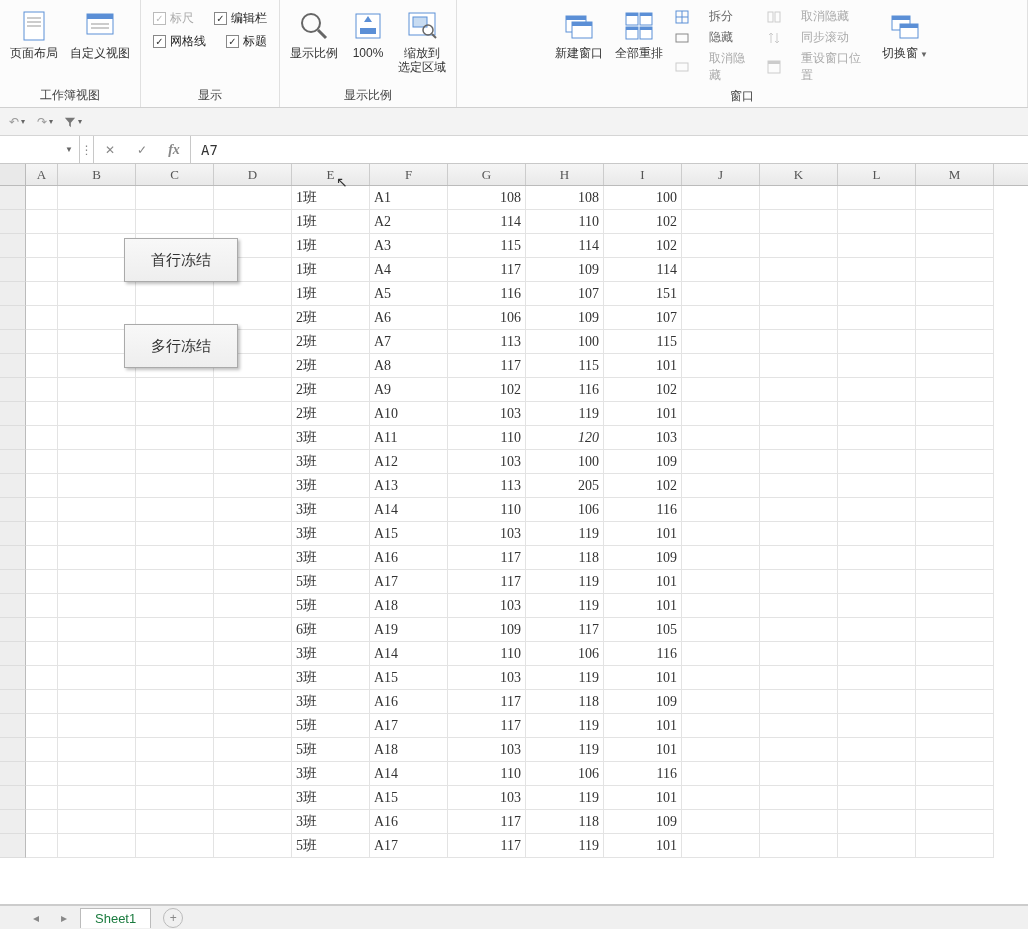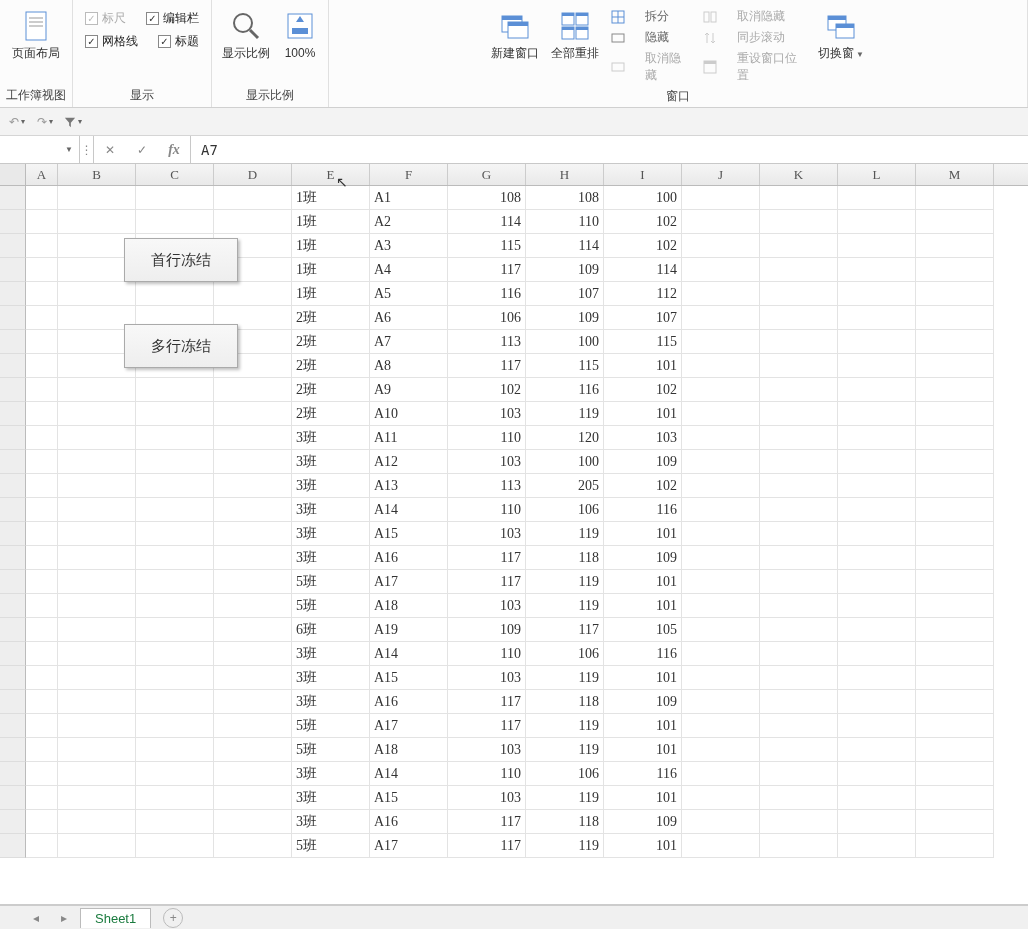--- a/index.html
+++ b/index.html
@@ -68,20 +68,31 @@
       <div class="rb-btn">
         <span class="rb-icon">
             <svg viewBox="0 0 32 32">
               <rect x="6" y="2" width="20" height="28" fill="#fff" stroke="#5b8fd6"></rect>
               <line x1="9" y1="8" x2="23" y2="8" stroke="#999"></line>
               <line x1="9" y1="12" x2="23" y2="12" stroke="#999"></line>
               <line x1="9" y1="16" x2="23" y2="16" stroke="#999"></line>
             </svg>
           </span>
         <span class="lbl">页面布局</span>
+      </div>
+      <div class="rb-btn" style="width:68px">
+        <span class="rb-icon">
+            <svg viewBox="0 0 32 32">
+              <rect x="3" y="4" width="26" height="20" fill="#fff" stroke="#5b8fd6"></rect>
+              <rect x="3" y="4" width="26" height="5" fill="#5b8fd6"></rect>
+              <line x1="7" y1="14" x2="25" y2="14" stroke="#999"></line>
+              <line x1="7" y1="18" x2="25" y2="18" stroke="#999"></line>
+            </svg>
+          </span>
+        <span class="lbl">自定义视图</span>
       </div>
     </div>
     <div class="ribbon-group-label">工作簿视图</div>
   </div>
 
   <div class="ribbon-group">
     <div class="ribbon-group-content">
       <div class="checks">
         <div class="check-row">
           <label class="check disabled">
@@ -121,20 +132,32 @@
       </div>
       <div class="rb-btn" style="width:44px">
         <span class="rb-icon">
             <svg viewBox="0 0 32 32">
               <rect x="4" y="4" width="24" height="24" fill="#fff" stroke="#5b8fd6"></rect>
               <rect x="8" y="18" width="16" height="6" fill="#5b8fd6"></rect>
               <polygon points="16,6 20,12 12,12" fill="#5b8fd6"></polygon>
             </svg>
           </span>
         <span class="lbl">100%</span>
+      </div>
+      <div class="rb-btn">
+        <span class="rb-icon">
+            <svg viewBox="0 0 32 32">
+              <rect x="3" y="3" width="26" height="22" fill="#fff" stroke="#5b8fd6"></rect>
+              <rect x="7" y="7" width="14" height="10" fill="#c8dcf2" stroke="#5b8fd6"></rect>
+              <circle cx="22" cy="20" r="5" fill="none" stroke="#666" stroke-width="1.5"></circle>
+              <line x1="26" y1="24" x2="30" y2="28" stroke="#666" stroke-width="2"></line>
+            </svg>
+          </span>
+        <span class="lbl">缩放到
+选定区域</span>
       </div>
     </div>
     <div class="ribbon-group-label">显示比例</div>
   </div>
 
   <div class="ribbon-group" style="flex:1">
     <div class="ribbon-group-content">
       <div class="rb-btn">
         <span class="rb-icon">
             <svg viewBox="0 0 32 32">
@@ -346,21 +369,21 @@
       <div class="row">
         <div class="rh"></div>
         <div class="cell" style="width: 32px;"></div>
         <div class="cell" style="width: 78px;"></div>
         <div class="cell" style="width: 78px;"></div>
         <div class="cell" style="width: 78px;"></div>
         <div class="cell" style="width: 78px;">1班</div>
         <div class="cell" style="width: 78px;">A5</div>
         <div class="cell num" style="width: 78px;">116</div>
         <div class="cell num" style="width: 78px;">107</div>
-        <div class="cell num" style="width: 78px;">112</div>
+        <div class="cell num" style="width: 78px;">151</div>
         <div class="cell" style="width: 78px;"></div>
         <div class="cell" style="width: 78px;"></div>
         <div class="cell" style="width: 78px;"></div>
         <div class="cell" style="width: 78px;"></div>
       </div>
       <div class="row">
         <div class="rh"></div>
         <div class="cell" style="width: 32px;"></div>
         <div class="cell" style="width: 78px;"></div>
         <div class="cell" style="width: 78px;"></div>
@@ -441,21 +464,21 @@
       </div>
       <div class="row">
         <div class="rh"></div>
         <div class="cell" style="width: 32px;"></div>
         <div class="cell" style="width: 78px;"></div>
         <div class="cell" style="width: 78px;"></div>
         <div class="cell" style="width: 78px;"></div>
         <div class="cell" style="width: 78px;">3班</div>
         <div class="cell" style="width: 78px;">A11</div>
         <div class="cell num" style="width: 78px;">110</div>
-        <div class="cell num" style="width: 78px;">120</div>
+        <div class="cell num" style="width: 78px; font-style: italic;">120</div>
         <div class="cell num" style="width: 78px;">103</div>
         <div class="cell" style="width: 78px;"></div>
         <div class="cell" style="width: 78px;"></div>
         <div class="cell" style="width: 78px;"></div>
         <div class="cell" style="width: 78px;"></div>
       </div>
       <div class="row">
         <div class="rh"></div>
         <div class="cell" style="width: 32px;"></div>
         <div class="cell" style="width: 78px;"></div>

